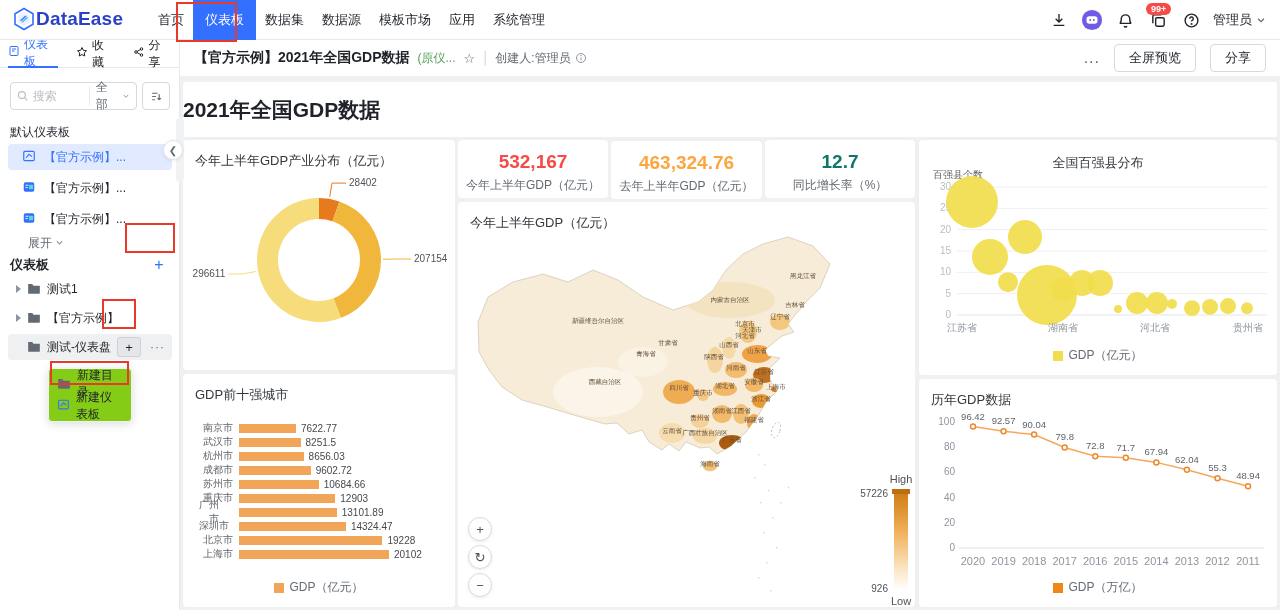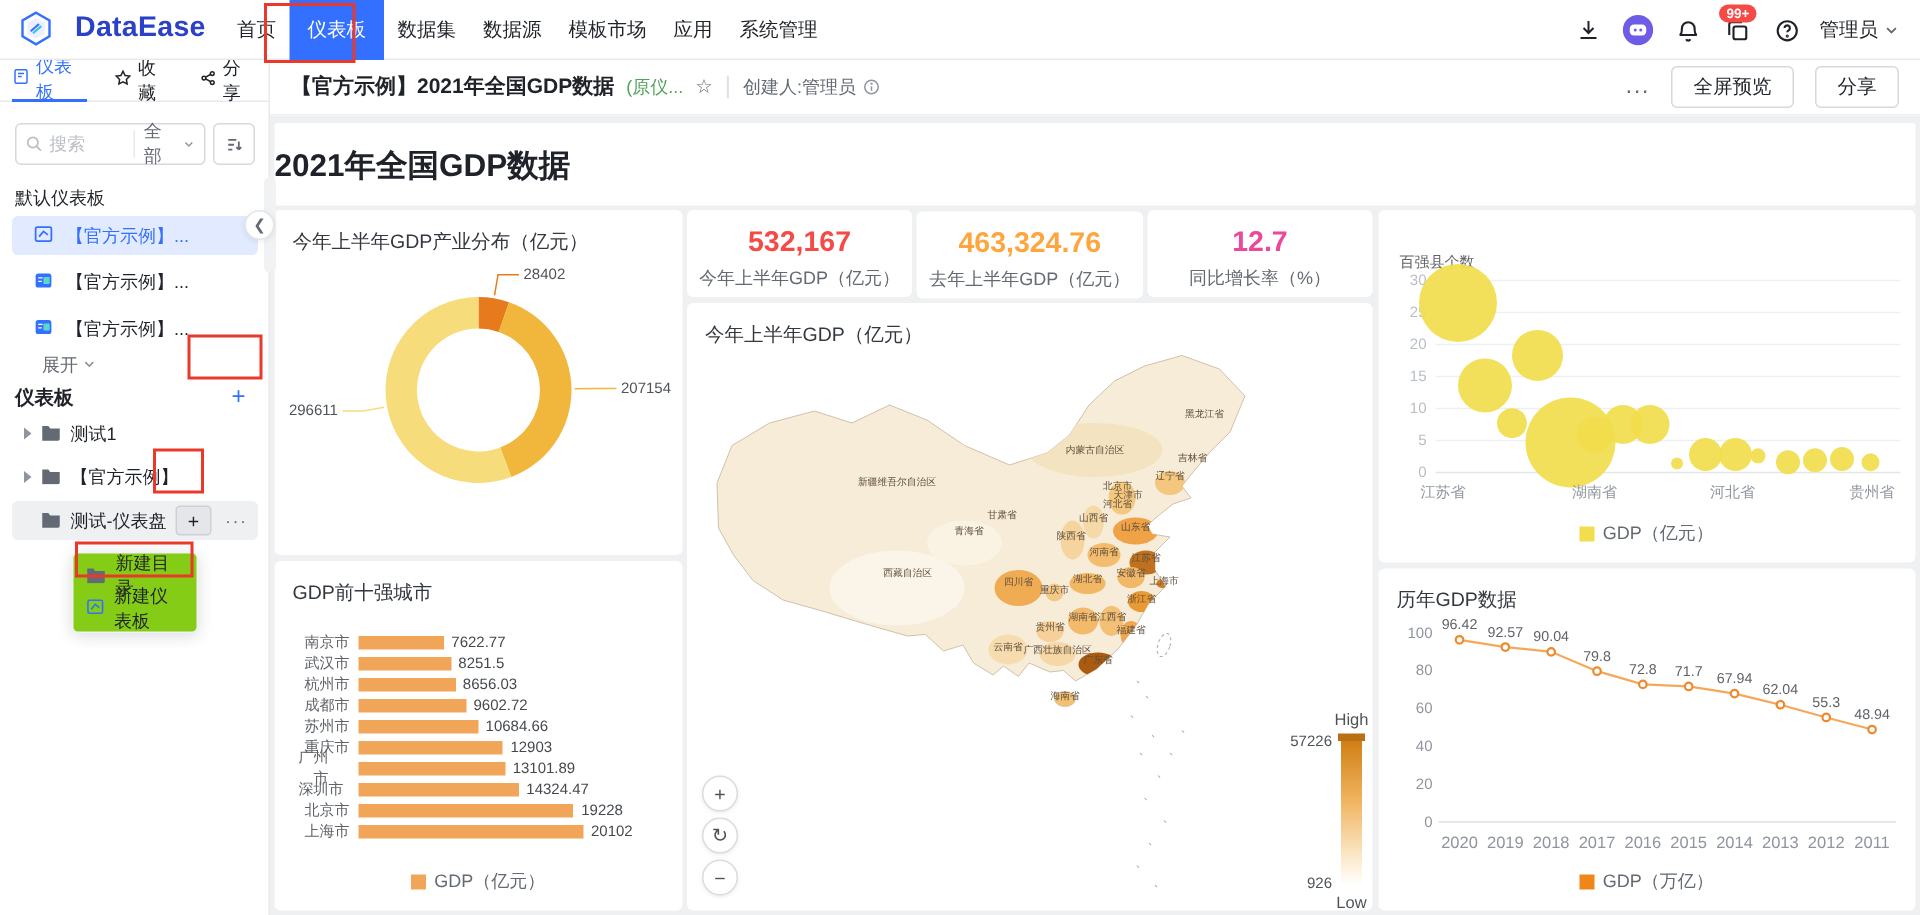--- a/index.html
+++ b/index.html
@@ -2,21 +2,21 @@
 <html><head>
 <meta charset="utf-8">
 <style>
   * { margin:0; padding:0; box-sizing:border-box; }
   html,body { width:1280px; height:610px; overflow:hidden; background:#fff;
     font-family:"Liberation Sans","DejaVu Sans",sans-serif; color:#1F2329; }
 
   
   #navbar { position:absolute; left:0; top:0; width:1280px; height:40px; background:#fff;
     border-bottom:1px solid #E7E9EC; z-index:30; }
-  #logo { position:absolute; left:12px; top:7px; display:flex; align-items:center; gap:14px; }
+  #logo { position:absolute; left:12px; top:7px; display:flex; align-items:center; gap:0; }
   #logo-text { font-size:19px; font-weight:bold; color:#2B41C7; letter-spacing:.2px; }
   #main-menu { position:absolute; left:149px; top:0; height:40px; display:flex; align-items:stretch; }
   .menu-item { display:flex; align-items:center; padding:12px 9px; font-size:13px; color:#1F2329; cursor:pointer; }
   .menu-item.active { background:#3370FF; color:#fff; padding:0 12px; }
   #nav-right { position:absolute; right:14px; top:0; height:40px; display:flex; align-items:center; gap:11px; }
   .nav-icon { width:22px; height:22px; display:flex; align-items:center; justify-content:center; cursor:pointer; position:relative; }
   #nav-badge { position:absolute; left:1146px; top:3px; background:#F54A45; color:#fff; font-size:9px;
     padding:1px 5px; border-radius:8px; font-weight:bold; z-index:31; }
   #nav-user { display:flex; align-items:center; gap:4px; font-size:13px; cursor:pointer; }
 
@@ -333,21 +333,21 @@
 
   <section class="card" style="left:278px; top:63px; width:150px; height:58px;">
     <div class="kpi-value" style="color: rgb(245, 74, 69);">532,167</div>
     <div class="kpi-label">今年上半年GDP（亿元）</div>
   </section>
   <section class="card" style="left:431px; top:64px; width:151px; height:58px;">
     <div class="kpi-value" style="color: rgb(255, 165, 61);">463,324.76</div>
     <div class="kpi-label">去年上半年GDP（亿元）</div>
   </section>
   <section class="card" style="left:585px; top:63px; width:150px; height:58px;">
-    <div class="kpi-value" style="color: #ec4899;">12.7</div>
+    <div class="kpi-value" style="color: #0f766e;">12.7</div>
     <div class="kpi-label">同比增长率（%）</div>
   </section>
 
   <section class="card" style="left:278px; top:125px; width:457px; height:405px;">
     <svg id="map-svg" width="457" height="405" viewBox="0 0 457 405">
       <defs>
         <clipPath id="mclip">
             <path d="M20,120 L30,95 55,80 85,72 110,80 135,68 160,78 185,95 215,108 240,100 255,88 268,68 285,52 305,42 330,35 355,44 372,62 362,86 348,100 338,112 330,122 336,130 324,134 314,142 307,148 310,154 322,156 312,166 312,178 319,189 308,200 300,214 288,230 273,244 259,252 251,245 242,246 228,240 221,249 211,242 204,248 191,240 184,228 171,232 159,221 147,222 119,214 89,205 64,198 44,185 31,168 21,150 Z"></path>
           </clipPath>
         <linearGradient id="heatgrad" x1="0" y1="0" x2="0" y2="1">
@@ -429,20 +429,21 @@
         <text x="443" y="403" font-size="11" fill="#4E5358" text-anchor="middle">Low</text>
       </g>
     </svg>
     <div class="card-title">今年上半年GDP（亿元）</div>
     <div class="map-ctrl" style="top:315px;">+</div>
     <div class="map-ctrl" style="top:343px;">↻</div>
     <div class="map-ctrl" style="top:371px;">−</div>
   </section>
 
   <section class="card" style="left:739px; top:63px; width:358px; height:235px;">
+    <div class="card-title center" style="top:14px;">全国百强县分布</div>
     <svg id="bubble-svg" width="358" height="200" style="position:absolute; top:0; left:0;">
         <line x1="38" y1="175" x2="348" y2="175" stroke="#E3E5E8" stroke-width="1"></line>
         <text x="32" y="178" font-size="10" fill="#B9BEC4" text-anchor="end">0</text>
         <line x1="38" y1="153.66666666666666" x2="348" y2="153.66666666666666" stroke="#EEEFF1" stroke-width="1"></line>
         <text x="32" y="156.66666666666666" font-size="10" fill="#B9BEC4" text-anchor="end">5</text>
         <line x1="38" y1="132.33333333333334" x2="348" y2="132.33333333333334" stroke="#EEEFF1" stroke-width="1"></line>
         <text x="32" y="135.33333333333334" font-size="10" fill="#B9BEC4" text-anchor="end">10</text>
         <line x1="38" y1="111" x2="348" y2="111" stroke="#EEEFF1" stroke-width="1"></line>
         <text x="32" y="114" font-size="10" fill="#B9BEC4" text-anchor="end">15</text>
         <line x1="38" y1="89.66666666666667" x2="348" y2="89.66666666666667" stroke="#EEEFF1" stroke-width="1"></line>

